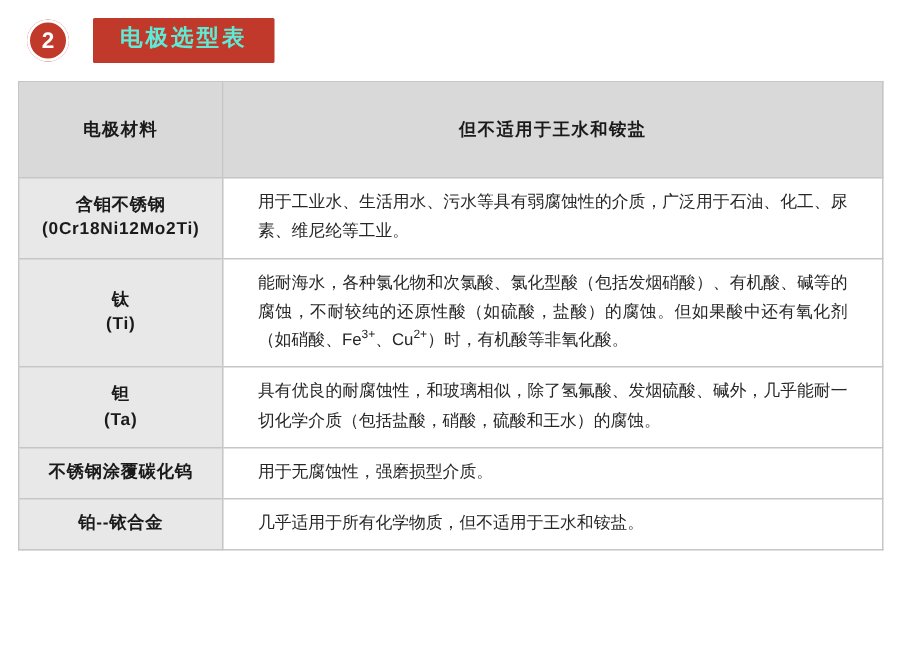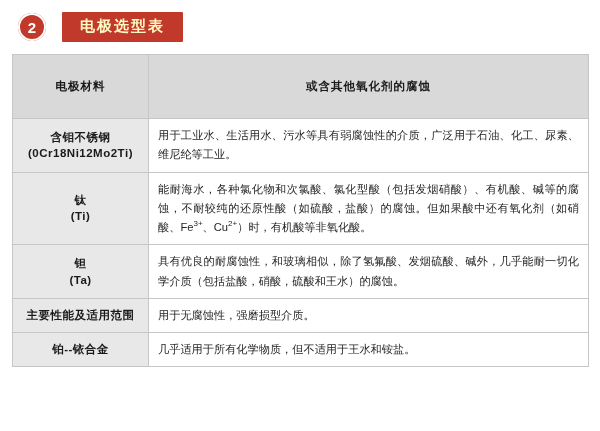--- a/index.html
+++ b/index.html
@@ -40,21 +40,21 @@
     display: flex;
     align-items: center;
     justify-content: center;
     box-shadow: 0 0 0 2px #ffffff inset;
     flex: 0 0 auto;
     margin-left: 6px;
   }
   .title-bar {
     margin-left: 16px;
     background: #c0392b;
-    color: #fef9c3;
+    color: #5eead4;
     font-size: 15px;
     font-weight: bold;
     letter-spacing: 2px;
     padding: 6px 18px 7px 18px;
     line-height: 1.1;
     border-radius: 1px;
   }
 
   
   table.spec {
@@ -90,21 +90,21 @@
     letter-spacing: 0.5px;
   }
   td.mat .sub {
     display: block;
     font-weight: bold;
   }
   td.desc {
     background: #ffffff;
     font-size: 11.2px;
     color: #262626;
-    padding: 7px 9px;
+    padding: 7px 23px;
     line-height: 1.72;
     text-align: justify;
   }
   sup {
     font-size: 8px;
     vertical-align: super;
     line-height: 0;
   }
 </style>
 </head>
@@ -118,21 +118,21 @@
   </div>
 
   <table class="spec">
     <colgroup>
       <col class="c1">
       <col class="c2">
     </colgroup>
     <thead>
       <tr>
         <th>电极材料</th>
-        <th>或含其他氧化剂的腐蚀</th>
+        <th>但不适用于王水和铵盐</th>
       </tr>
     </thead>
     <tbody>
 
       <tr>
         <td class="mat">
           <span class="sub">含钼不锈钢</span>
           <span class="sub">(0Cr18Ni12Mo2Ti)</span>
         </td>
         <td class="desc">用于工业水、生活用水、污水等具有弱腐蚀性的介质，广泛用于石油、化工、尿素、维尼纶等工业。</td>
@@ -151,21 +151,21 @@
       <tr>
         <td class="mat">
           <span class="sub">钽</span>
           <span class="sub">(Ta)</span>
         </td>
         <td class="desc">具有优良的耐腐蚀性，和玻璃相似，除了氢氟酸、发烟硫酸、碱外，几乎能耐一切化学介质（包括盐酸，硝酸，硫酸和王水）的腐蚀。</td>
       </tr>
 
       <tr>
         <td class="mat">
-          <span class="sub">主要性能及适用范围</span>
+          <span class="sub">不锈钢涂覆碳化钨</span>
         </td>
         <td class="desc">用于无腐蚀性，强磨损型介质。</td>
       </tr>
 
       <tr>
         <td class="mat">
           <span class="sub">铂--铱合金</span>
         </td>
         <td class="desc">几乎适用于所有化学物质，但不适用于王水和铵盐。</td>
       </tr>

